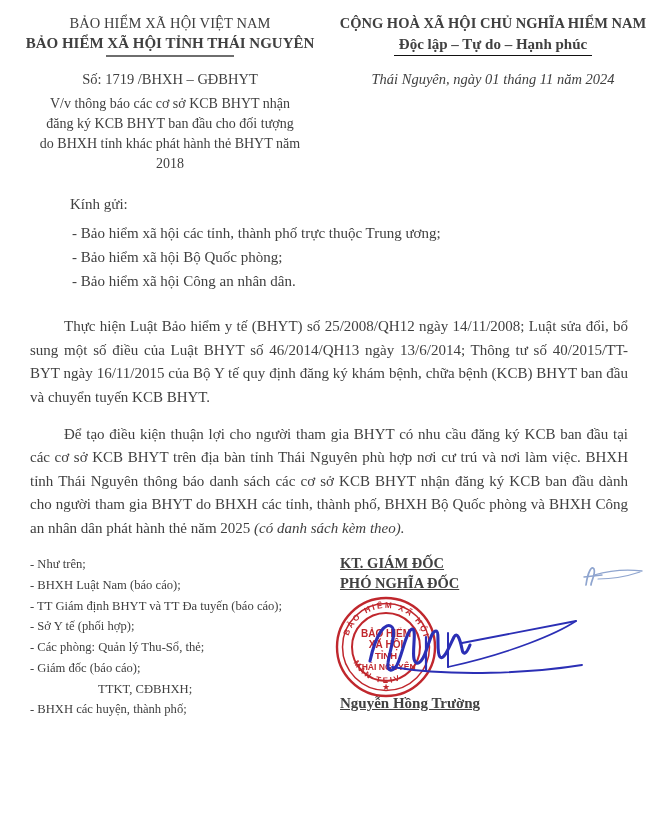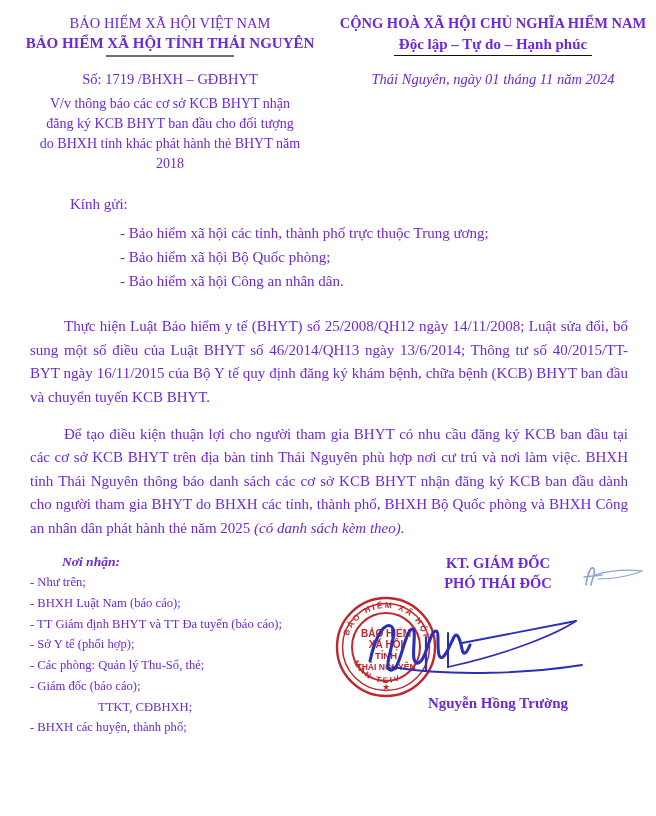--- a/index.html
+++ b/index.html
@@ -6,21 +6,21 @@
   html, body {
     margin: 0;
     padding: 0;
     background: #ffffff;
   }
   .page {
     position: relative;
     width: 656px;
     height: 816px;
     background: #ffffff;
-    color: #6d28d9;
+    color: #404040;
     font-family: "Liberation Serif", "DejaVu Serif", serif;
     overflow: hidden;
     box-sizing: border-box;
   }
 
   
   .header {
     display: flex;
     align-items: flex-start;
     padding-top: 14px;
@@ -90,21 +90,21 @@
   
   .kinhgui-wrap {
     margin-top: 22px;
   }
   .kinhgui-label {
     font-size: 15px;
     padding-left: 70px;
   }
   .kinhgui-list {
     margin-top: 8px;
-    padding-left: 120px;
+    padding-left: 72px;
   }
   .kinhgui-list div {
     font-size: 15px;
     line-height: 1.62;
     white-space: nowrap;
   }
 
   
   .body {
     margin-top: 22px;
@@ -142,23 +142,24 @@
     list-style: none;
     font-size: 12.6px;
     line-height: 1.65;
     white-space: nowrap;
   }
   .noi-nhan ul { margin: 0; padding: 0; }
   .nn-indent { padding-left: 68px; }
 
   .sign-block {
     width: 316px;
-    text-align: center;
+    text-align: left;
     position: relative;
     box-sizing: border-box;
+    text-decoration: underline;
   }
   .sign-title {
     font-size: 14.5px;
     font-weight: bold;
     line-height: 1.35;
     white-space: nowrap;
   }
   .sign-space {
     position: relative;
     height: 102px;
@@ -224,37 +225,36 @@
   </div>
 
   <div class="body">
     <p>Thực hiện Luật Bảo hiểm y tế (BHYT) số 25/2008/QH12 ngày 14/11/2008; Luật sửa đổi, bổ sung một số điều của Luật BHYT số 46/2014/QH13 ngày 13/6/2014; Thông tư số 40/2015/TT-BYT ngày 16/11/2015 của Bộ Y tế quy định đăng ký khám bệnh, chữa bệnh (KCB) BHYT ban đầu và chuyển tuyến KCB BHYT.</p>
     <p><span>Để tạo điều kiện thuận lợi cho người tham gia BHYT có nhu cầu đăng ký KCB ban đầu tại các cơ sở KCB BHYT trên địa bàn tỉnh Thái Nguyên phù hợp nơi cư trú và nơi làm việc. BHXH tỉnh Thái Nguyên thông báo danh sách các cơ sở KCB BHYT nhận đăng ký KCB ban đầu dành cho người tham gia BHYT do BHXH các tỉnh, thành phố, BHXH Bộ Quốc phòng và BHXH Công an nhân dân phát hành thẻ năm 2025 </span><span class="ital">(có danh sách kèm theo).</span></p>
   </div>
 
   <div class="footer">
 
     <div class="noi-nhan">
-      <div class="noi-nhan-title"><span>Nơi nhận</span><span>:</span></div>
       <ul>
         <li>- Như trên;</li>
         <li>- BHXH Luật Nam (báo cáo);</li>
         <li>- TT Giám định BHYT và TT Đa tuyến (báo cáo);</li>
         <li>- Sở Y tế (phối hợp);</li>
         <li>- Các phòng: Quản lý Thu-Sổ, thẻ;</li>
         <li>- Giám đốc (báo cáo);</li>
         <li class="nn-indent">TTKT, CĐBHXH;</li>
         <li>- BHXH các huyện, thành phố;</li>
 
       </ul>
     </div>
 
     <div class="sign-block">
       <div class="sign-title">KT. GIÁM ĐỐC</div>
-      <div class="sign-title">PHÓ THÁI ĐỐC</div>
+      <div class="sign-title">PHÓ NGHĨA ĐỐC</div>
 
       <div class="sign-space">
 
         <svg class="seal" viewBox="0 0 104 104">
           <g fill="none" stroke="#c0272d">
             <circle cx="52" cy="52" r="49" stroke-width="2.4"></circle>
             <circle cx="52" cy="52" r="43.5" stroke-width="1.5"></circle>
             <circle cx="52" cy="52" r="34" stroke-width="2"></circle>
           </g>
           <defs>

